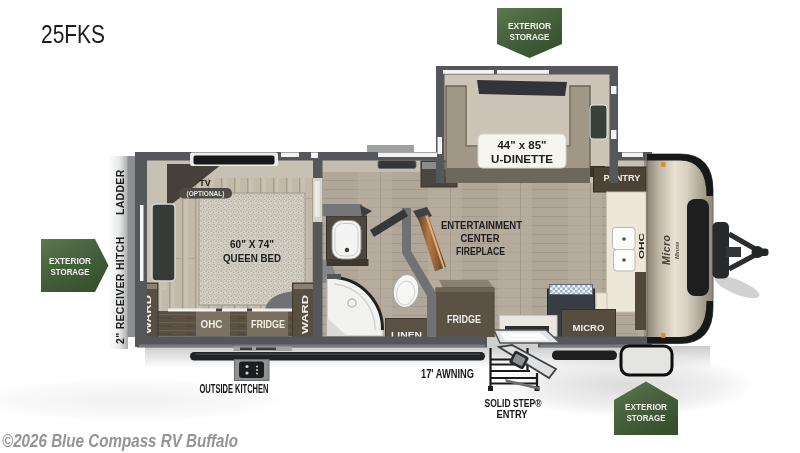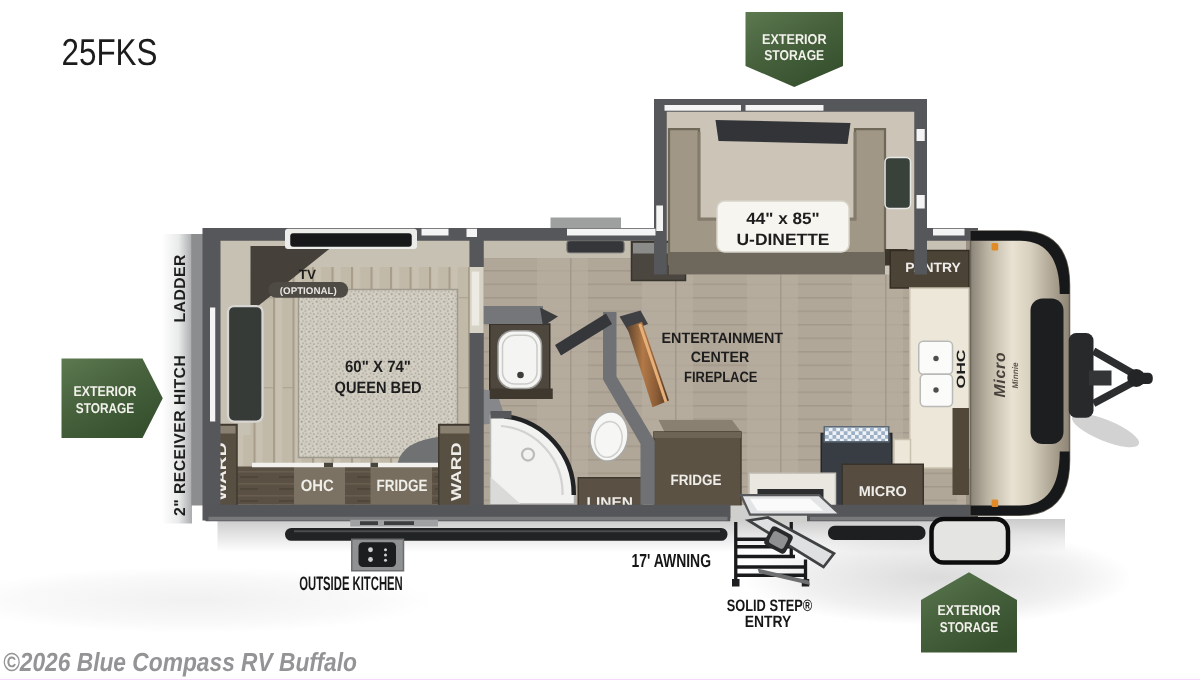--- a/index.html
+++ b/index.html
@@ -1,16 +1,16 @@
 <!DOCTYPE html>
 <html><head>
 <meta charset="utf-8">
 <style>
   html,body{margin:0;padding:0;background:#fff;}
-  #stage{position:relative;width:800px;height:453px;background:#d946ef;overflow:hidden;
+  #stage{position:relative;width:800px;height:453px;background:#86efac;overflow:hidden;
          font-family:"Liberation Sans", sans-serif;}
   svg{position:absolute;left:0;top:0;}
   text{font-family:"Liberation Sans", sans-serif;}
 </style>
 </head>
 <body>
 <div id="stage">
 <svg width="800" height="453" viewBox="0 0 800 453">
 <defs>
   <linearGradient id="gBadge" x1="0" y1="0" x2="0.7" y2="1">

